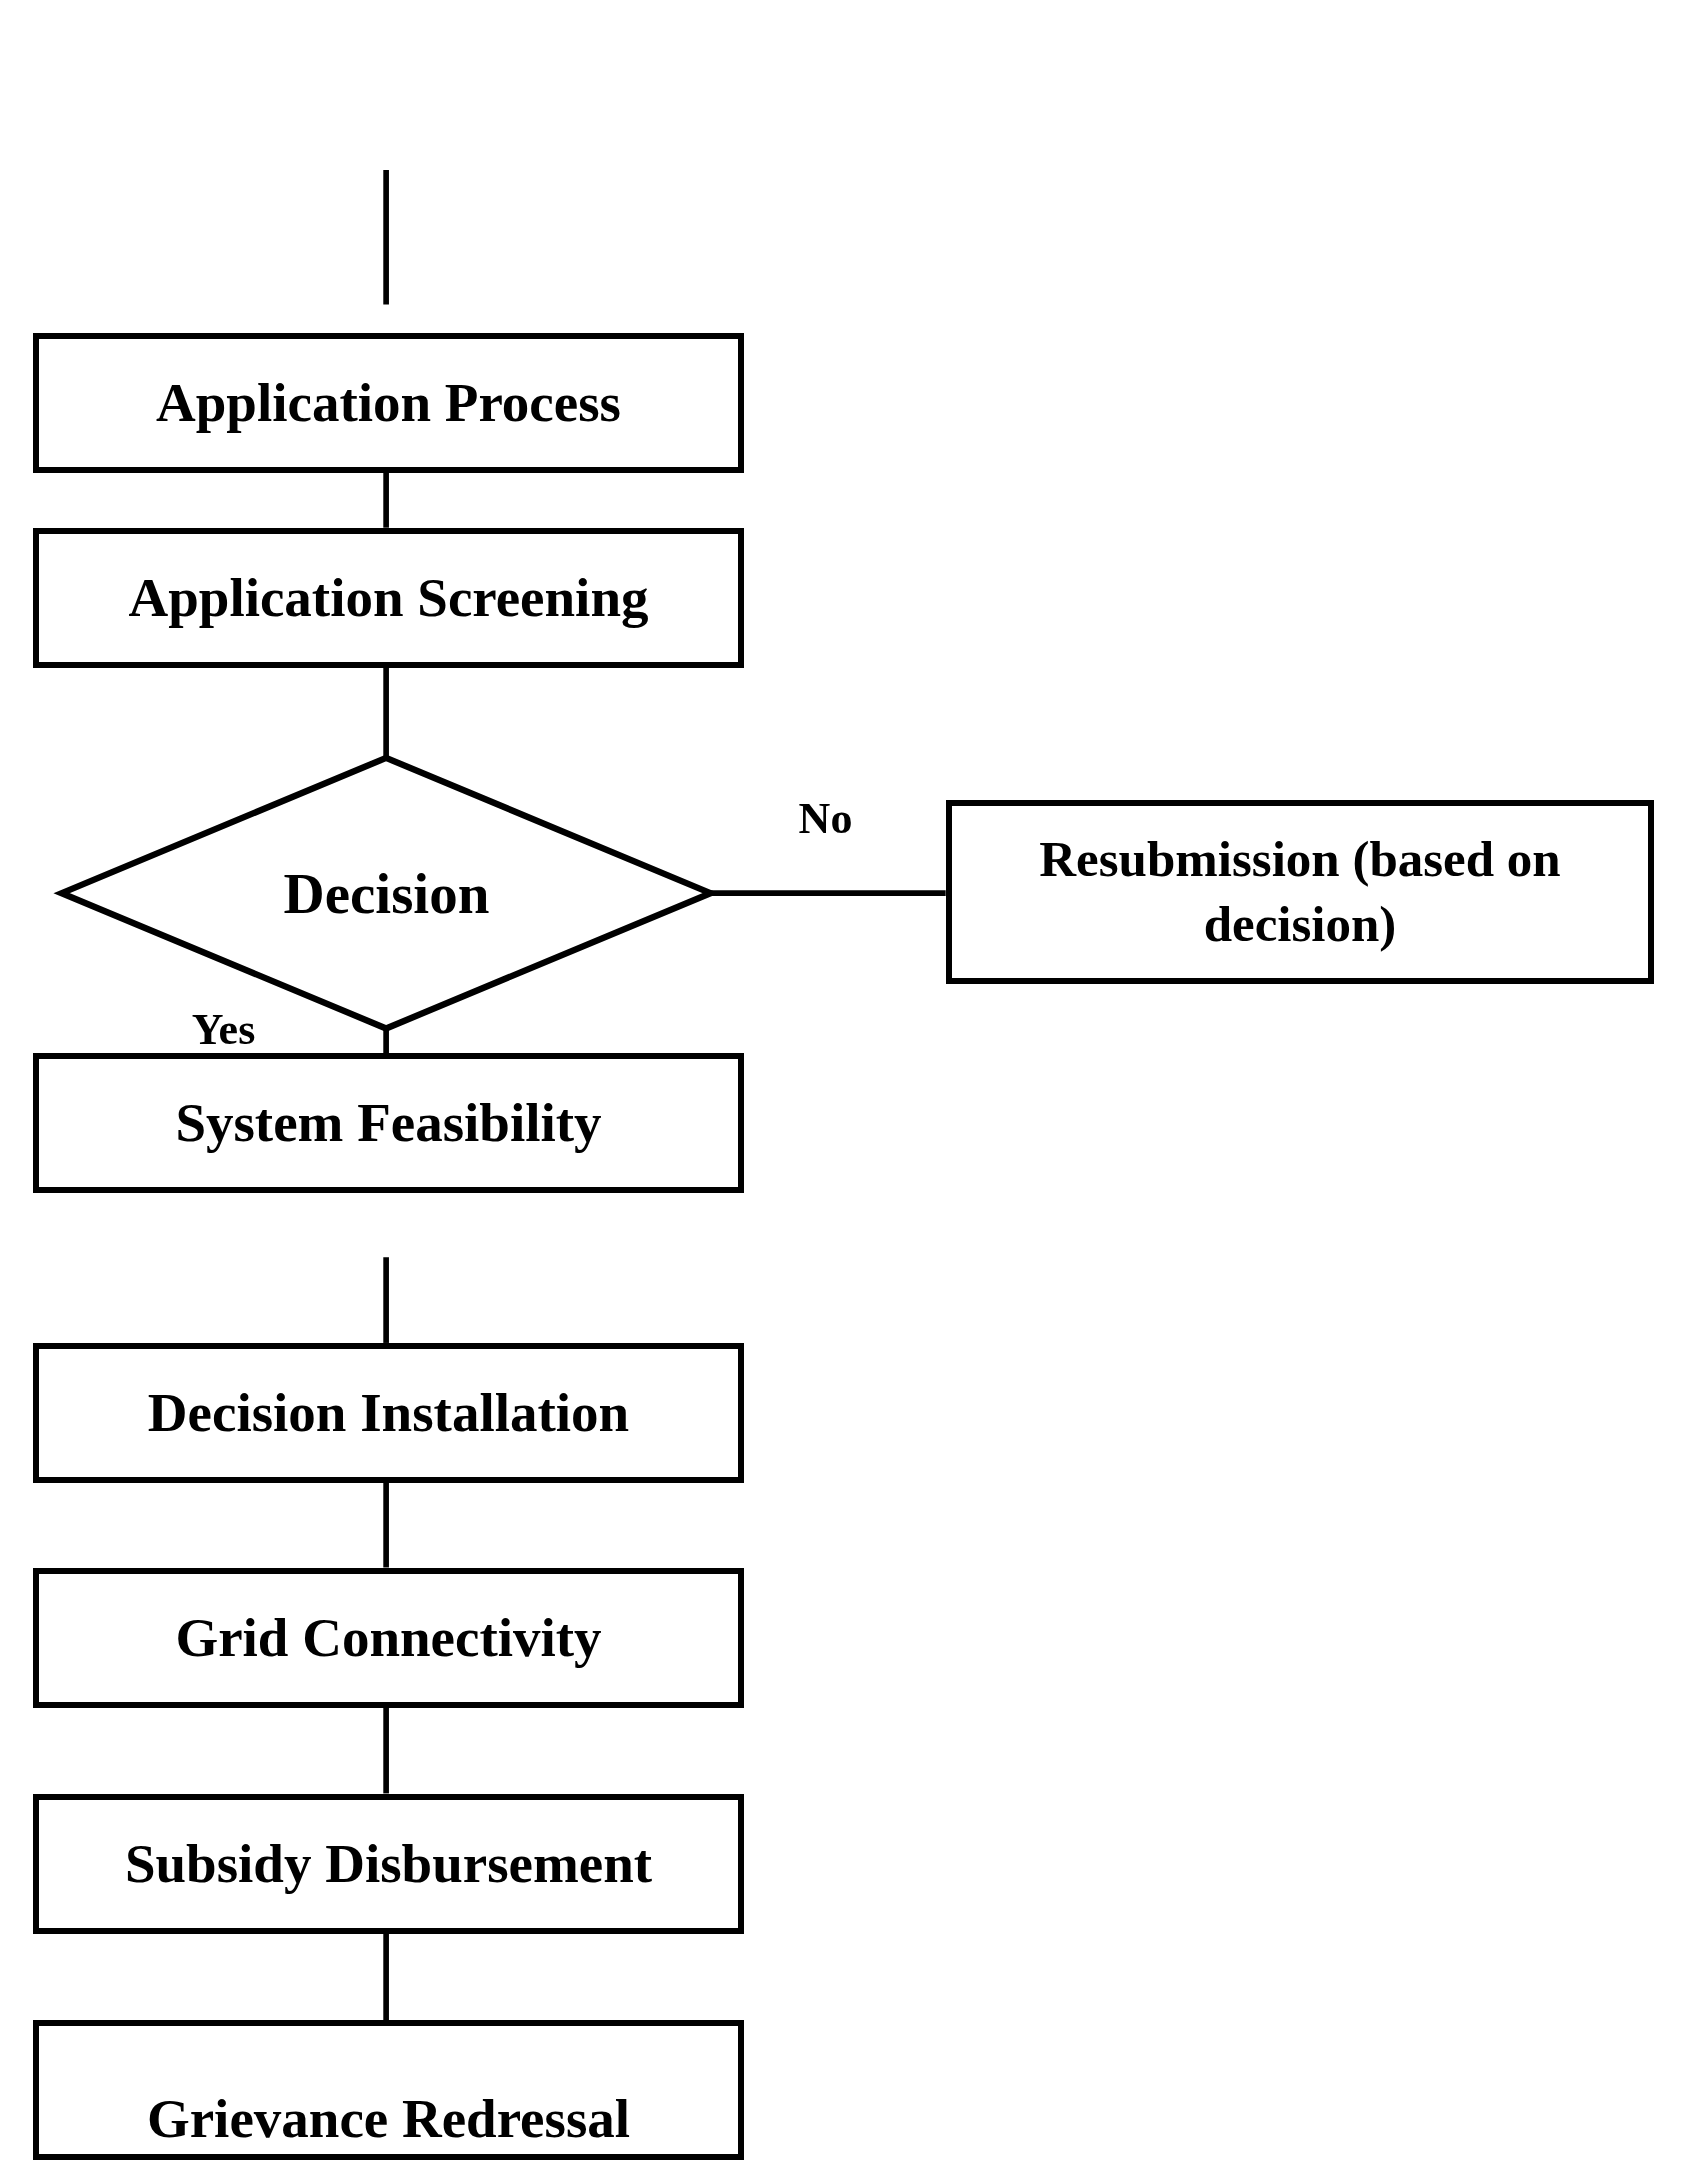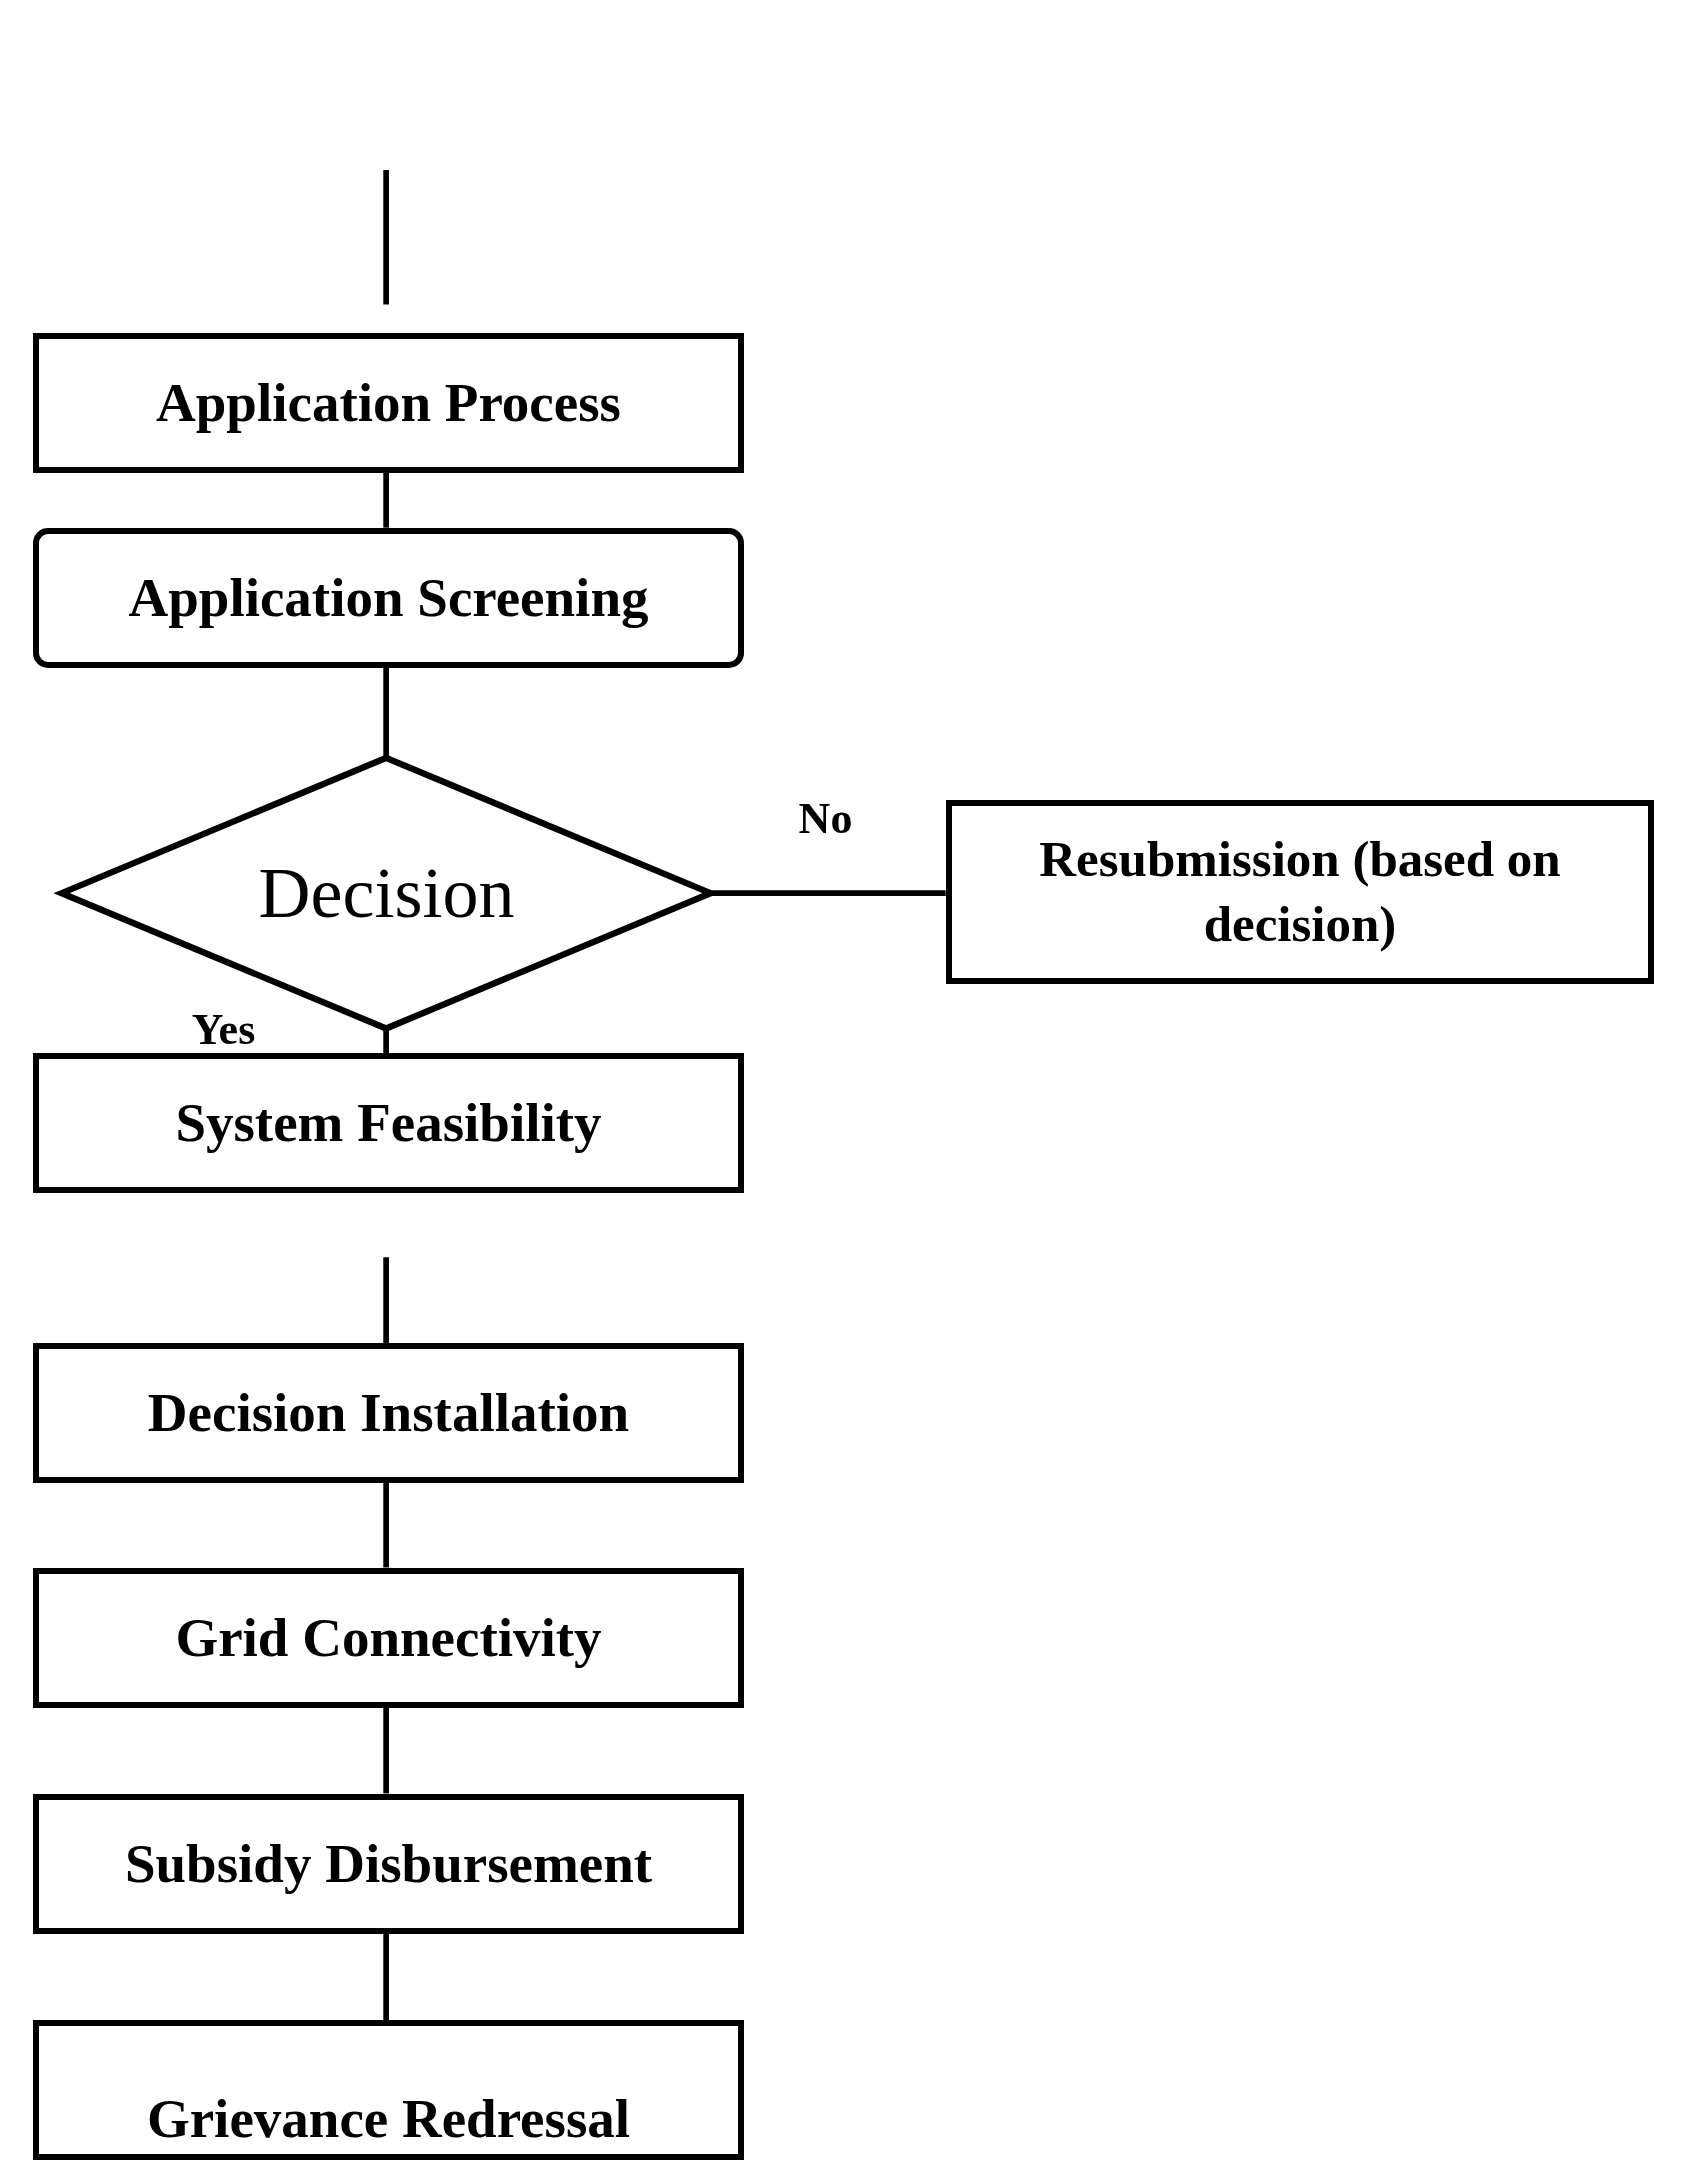--- a/index.html
+++ b/index.html
@@ -33,21 +33,21 @@
     text-align: center;
     font-weight: bold;
     font-size: 55px;
     line-height: 1.28;
     padding: 0 14px;
   }
   
   .col { left: 33px; width: 711px; height: 140px; }
   .n1 { top: 30.5px; }
   .n2 { top: 305px; margin-top: 28px; }
-  .n3 { top: 528px; border-radius: 15px; }
+  .n3 { top: 528px; }
   .n4 { top: 1053px; }
   .n5 { top: 1343px; }
   .n6 { top: 1568px; }
   .n7 { top: 1794px; }
   .n8 { top: 2020px; align-items: flex-end; }
   
   .resub {
     left: 946px;
     top: 800px;
     width: 708px;
@@ -57,22 +57,22 @@
   
   .decision-text {
     position: absolute;
     left: 174px;
     top: 847px;
     width: 425px;
     height: 92px;
     display: flex;
     align-items: center;
     justify-content: center;
-    font-weight: normal;
-    font-size: 72px;
+    font-weight: bold;
+    font-size: 57px;
   }
   .edge-label {
     position: absolute;
     display: flex;
     align-items: center;
     justify-content: center;
     font-weight: bold;
     font-size: 44px;
   }
   .edge-label.yes { left: 117px; top: 992px; width: 213px; height: 74px; }

